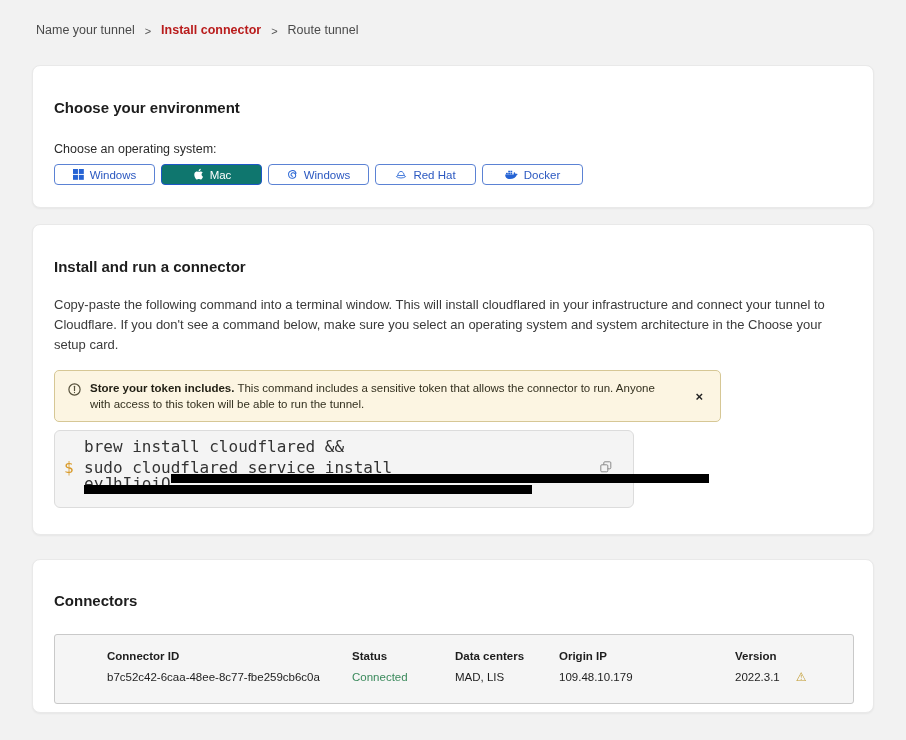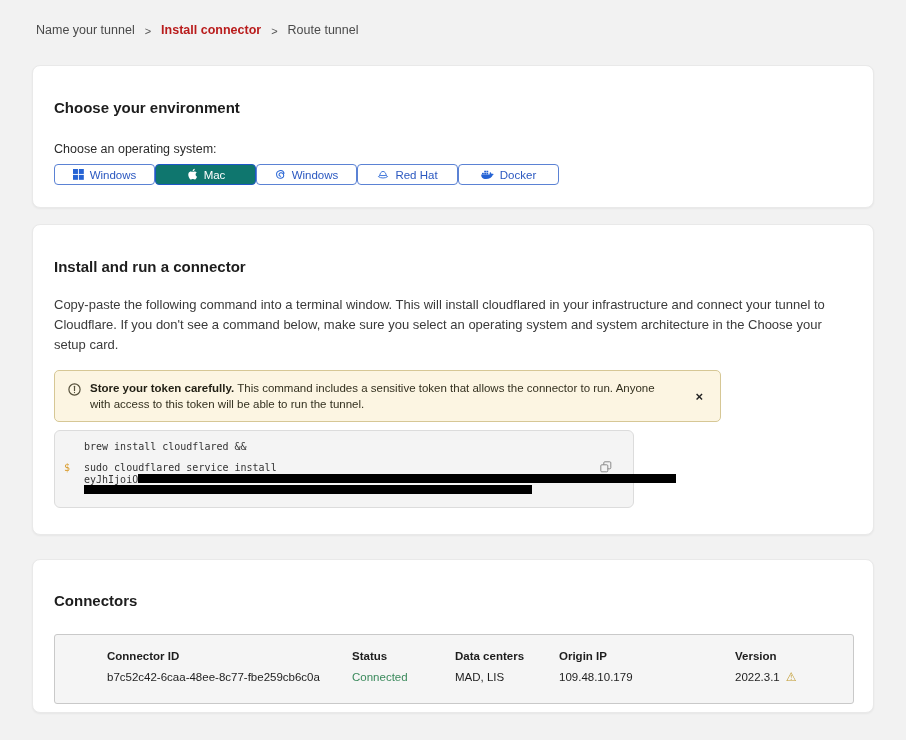--- a/index.html
+++ b/index.html
@@ -24,21 +24,21 @@
     border:1px solid #e9e9e9;
     border-radius:8px;
     margin:0 32px;
     box-shadow:0 1px 2px rgba(0,0,0,0.05);
   }
   .card h2 { margin:0; font-size:15px; font-weight:bold; color:#1d1d1d; }
 
   
   .card-env { margin-top:28px; padding:33px 21px 22px 21px; }
   .os-label { margin-top:26px; font-size:12.5px; color:#2b2b2b; }
-  .os-row { display:flex; margin-top:8px; }
+  .os-row { display:flex; gap:6px; margin-top:8px; }
   .os-btn {
     width:101px; height:21px;
     display:flex; align-items:center; justify-content:center; gap:6px;
     background:#ffffff;
     border:1px solid #5b82d4; border-radius:4px;
     color:#2b58c0; font-size:11.5px; font-family:"Liberation Sans",sans-serif;
     cursor:pointer; padding:0;
   }
   .os-btn .ic { display:flex; align-items:center; }
   .os-btn.selected { background:#0f766e; border-color:#1e57c6; color:#ffffff; }
@@ -62,21 +62,21 @@
   }
   .alert-ic { flex:0 0 auto; margin-top:2px; }
 
   
   .terminal {
     position:relative;
     margin-top:8px; width:580px;
     background:#f4f4f4; border:1px solid #dcdcdc; border-radius:6px;
     padding:11px 0 12px 0;
     font-family:"DejaVu Sans Mono", monospace;
-    font-size:10px; color:#333;
+    font-size:16px; color:#333;
   }
   .term-line { padding-left:29px; height:10.5px; line-height:10.5px; white-space:nowrap; }
   .term-blank { height:10.5px; }
   .prompt { position:absolute; left:9px; color:#d99b2b; }
   .redact { display:inline-block; background:#000; height:9px; vertical-align:text-top; margin-top:0.5px; }
   .redact-1 { width:538px; }
   .redact-2 { width:448px; }
   .copy-btn {
     position:absolute; top:28px; right:19px;
     background:none; border:none; padding:2px; cursor:pointer; color:#818181;
@@ -86,21 +86,21 @@
   .card-conn { margin-top:24px; padding:32px 21px 8px 21px; }
   .conn-box {
     margin-top:25px; height:70px; width:800px;
     background:#f5f5f5; border:1px solid #c9c9c9; border-radius:3px;
     padding:15px 0 0 52px;
   }
   .t-row { display:grid; grid-template-columns:245px 103px 104px 176px auto; font-size:11.5px; }
   .t-row.head { font-weight:bold; color:#1d1d1d; }
   .t-row.vals { margin-top:9px; color:#1d1d1d; }
   .status-connected { color:#3b8a5c; }
-  .version-cell { display:flex; align-items:flex-start; gap:6px; }
+  .version-cell { display:flex; align-items:flex-start; gap:16px; }
   .warn-glyph { color:#c0992a; font-size:12px; line-height:1; }
 </style>
 </head>
 <body>
 
 <nav class="breadcrumb">
   <span class="crumb">Name your tunnel</span>
   <span class="crumb-sep">&gt;</span>
   <span class="crumb active">Install connector</span>
   <span class="crumb-sep">&gt;</span>
@@ -182,21 +182,21 @@
   <div class="banner">
     <span class="alert-ic">
       <svg width="13" height="13" viewBox="0 0 13 13">
           <g stroke="#55503a" stroke-width="1.2" fill="none">
         <circle cx="6.5" cy="6.5" r="5.6"></circle>
         <line x1="6.5" y1="3.3" x2="6.5" y2="7.4" stroke-linecap="round"></line>
         <line x1="6.5" y1="9.3" x2="6.5" y2="9.6" stroke-linecap="round"></line>
       </g>
         </svg>
     </span>
-    <span class="banner-text"><b>Store your token carefully.</b><span> This command includes a sensitive token that allows the connector to run. Anyone with access to this token will be able to run the tunnel.</span></span>
+    <span class="banner-text"><b>Store your token includes.</b><span> This command includes a sensitive token that allows the connector to run. Anyone with access to this token will be able to run the tunnel.</span></span>
     <button class="banner-close">×</button>
   </div>
 
   <div class="terminal">
     <div class="term-line">brew install cloudflared &amp;&amp;</div>
     <div class="term-blank"></div>
     <div class="term-line">
       <span class="prompt">$</span><span>sudo cloudflared service install</span>
     </div>
     <div class="term-line">

